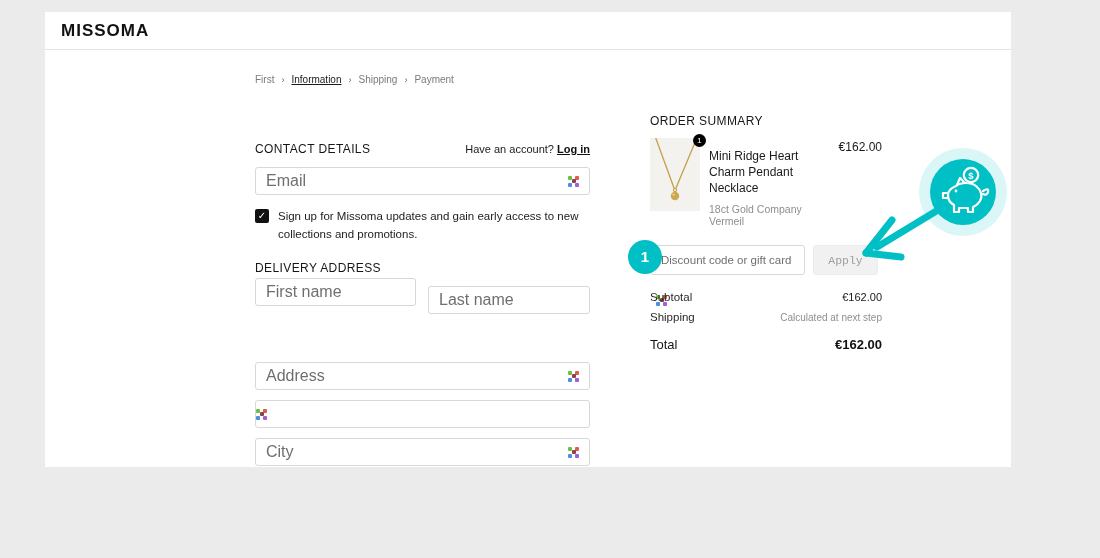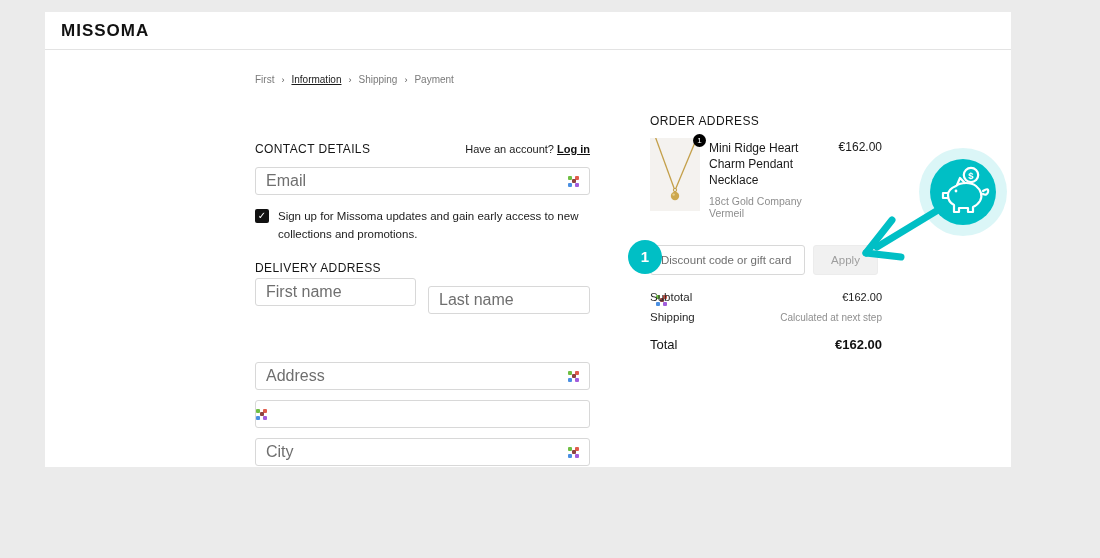--- a/index.html
+++ b/index.html
@@ -49,30 +49,30 @@
   .ad-field { left:210px; top:350px; width:335px; }
   .ap-field { left:210px; top:388px; width:335px; }
   .ci-field { left:210px; top:426px; width:335px; }
 
   
   .os-heading { position:absolute; left:605px; top:102px; }
   .product-row { position:absolute; left:605px; top:126px; width:232px; display:flex; }
   .thumb-wrap { position:relative; width:50px; height:73px; flex:0 0 auto; }
   .thumb { width:50px; height:73px; background:#f4f2ef; }
   .qty-badge { position:absolute; right:-6px; top:-4px; width:13px; height:13px; background:#000; border-radius:50%; color:#fff; font-size:8px; line-height:13px; text-align:center; }
-  .prod-details { flex:1; padding-left:9px; padding-top:2px; }
+  .prod-details { flex:1; padding-left:9px; padding-top:2px;margin-top:8px; }
   .prod-name { font-size:12px; color:#1a1a1a; line-height:1.35; width:128px; }
   .prod-variant { font-size:10.5px; color:#8e8e8e; margin-top:6px; }
   .prod-price { font-size:12px; color:#1a1a1a; padding-top:2px; }
 
   .discount-row { position:absolute; left:605px; top:233px; width:232px; display:flex; gap:8px; }
   .discount-field { position:relative; width:155px; height:30px; border:1px solid #d8d8d8; border-radius:3px; display:flex; align-items:center; background:#fff; }
   .discount-field input { border:none; outline:none; width:100%; height:100%; padding:0 10px; font-size:11.5px; color:#333; background:transparent; font-family:"Liberation Sans", sans-serif; }
   .discount-field input::placeholder { color:#6f6f6f; opacity:1; }
-  .apply-btn { width:65px; height:30px; background:#f1f1f1; border:1px solid #ececec; border-radius:3px; color:#9e9e9e; font-size:11.5px; font-family:Liberation Sans, sans-serif; cursor:pointer; }
+  .apply-btn { width:65px; height:30px; background:#f1f1f1; border:1px solid #ececec; border-radius:3px; color:#9e9e9e; font-size:11.5px; font-family:Liberation Mono, monospace; cursor:pointer; }
 
   .totals { position:absolute; left:605px; top:279px; width:232px; }
   .tot-row { display:flex; justify-content:space-between; align-items:baseline; margin-bottom:8px; }
   .tot-label { font-size:11.5px; color:#2a2a2a; }
   .tot-value { font-size:11px; color:#1a1a1a; }
   .ship-value { font-size:10px; color:#8f8f8f; }
   .total-row { margin-top:14px; }
   .total-label { font-size:13px; color:#151515; }
   .total-value { font-size:13px; font-weight:700; color:#111; }
 
@@ -172,21 +172,21 @@
       <input type="text" placeholder="City" style="">
       <span class="ext-icon">
           <i class="tl"></i>
           <i class="tr"></i>
           <i class="bl"></i>
           <i class="br"></i>
           <i class="c"></i>
         </span>
     </div>
 
-    <div class="section-heading os-heading">ORDER ADDRESS</div>
+    <div class="section-heading os-heading">ORDER SUMMARY</div>
 
     <div class="product-row">
       <div class="thumb-wrap">
         <div class="thumb">
           <svg width="50" height="73" viewBox="0 0 50 73">
             <line x1="5" y1="-2" x2="24" y2="50" stroke="#c4a04a" stroke-width="1.3"></line>
             <line x1="46" y1="2" x2="26" y2="50" stroke="#c4a04a" stroke-width="1.3"></line>
             <circle cx="25" cy="52" r="1.6" fill="none" stroke="#c4a04a" stroke-width="1.1"></circle>
             <circle cx="25" cy="58" r="4.2" fill="#cda84e"></circle>
             <circle cx="23.6" cy="56.6" r="1.2" fill="#e6cf8d"></circle>

